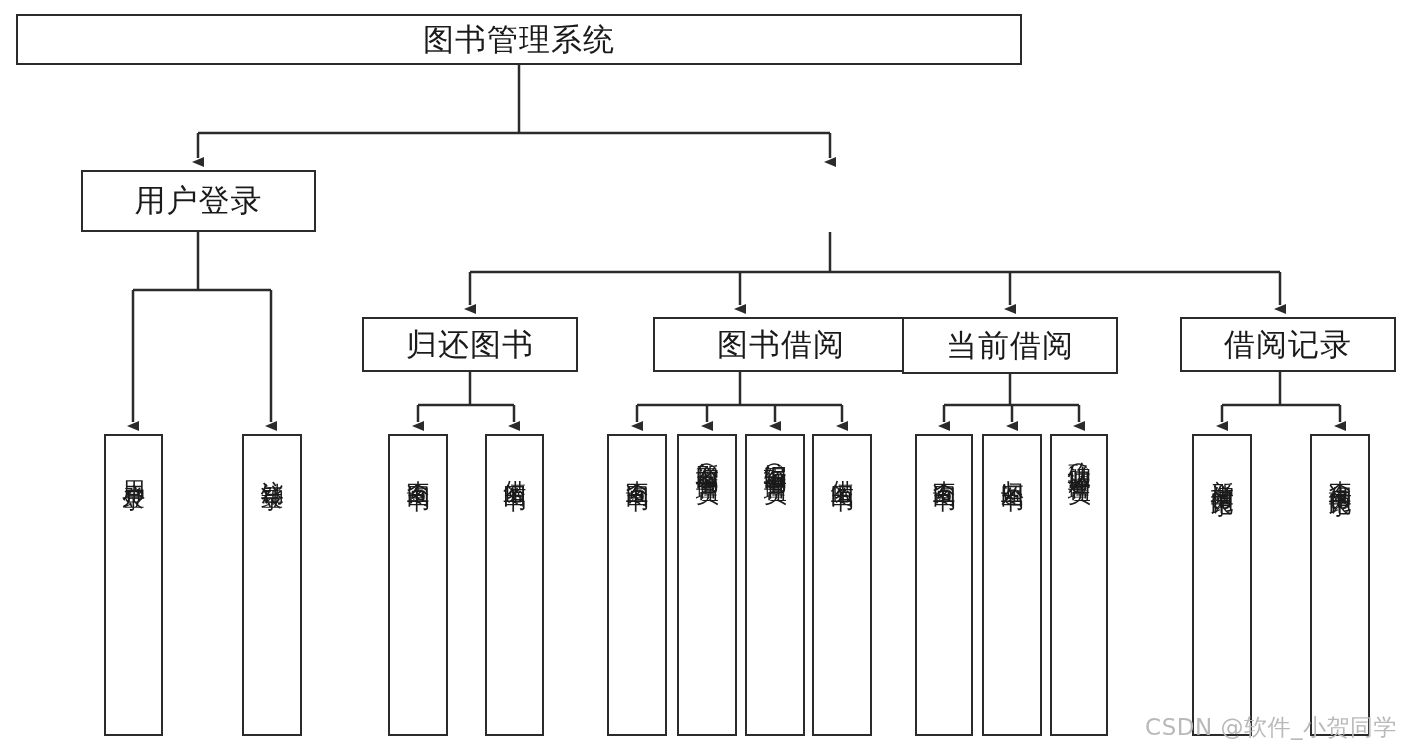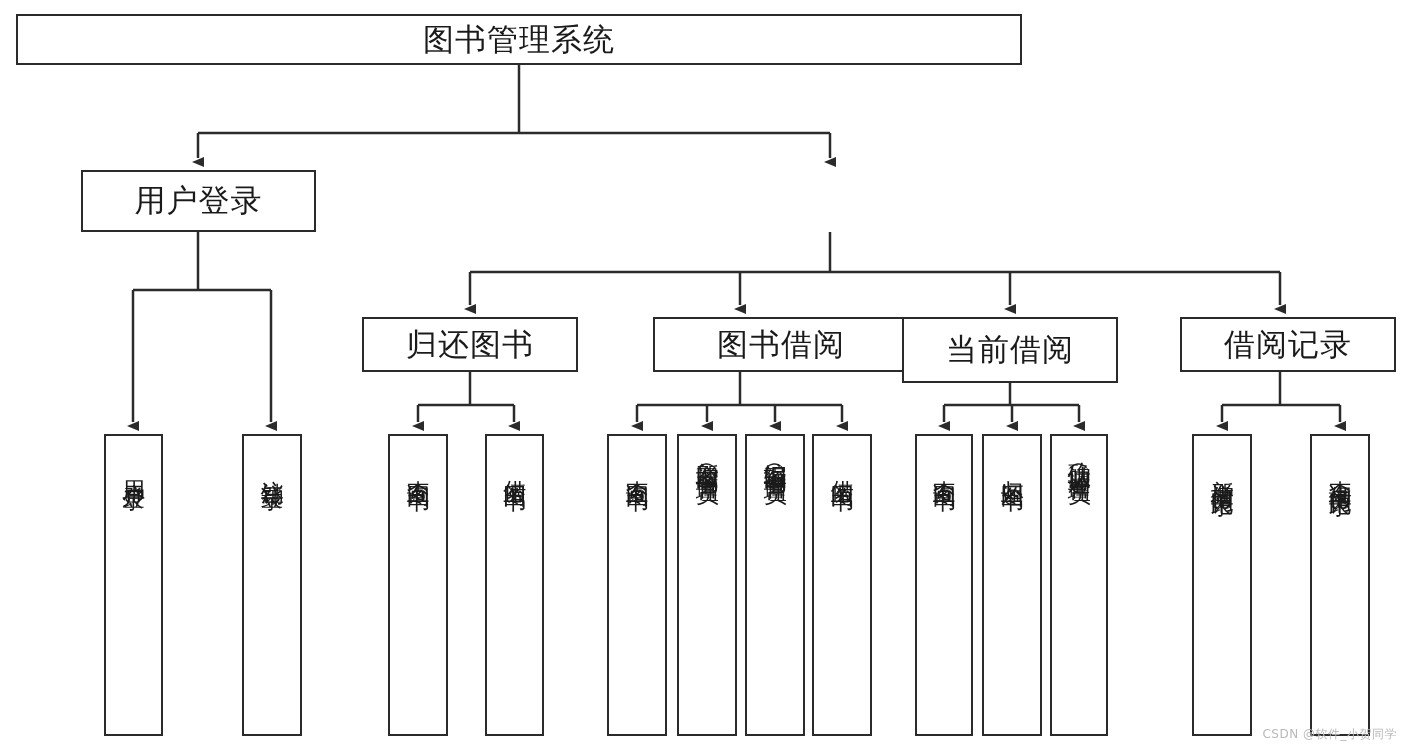--- a/index.html
+++ b/index.html
@@ -55,21 +55,21 @@
     white-space: nowrap;
     color: #1a1a1a;
   }
   .node.vert.tall .vtext {
     padding-top: 0px;
   }
   .watermark {
     position: absolute;
     right: 8px;
     bottom: 4px;
-    font-size: 12px;
+    font-size: 23px;
     color: #b9b9b9;
     letter-spacing: 0.5px;
     white-space: nowrap;
   }
 </style>
 </head>
 <body>
 
 <div id="canvas">
 
@@ -130,21 +130,21 @@
   <div class="node horiz" style="left:81px; top:170px; width:235px; height:62px;">
     <span>用户登录</span>
   </div>
 
   <div class="node horiz" style="left:362px; top:317px; width:216px; height:55px;">
     <span>归还图书</span>
   </div>
   <div class="node horiz" style="left:633px; top:317px; width:256px; height:55px;margin-left:20px;">
     <span>图书借阅</span>
   </div>
-  <div class="node horiz" style="left:902px; top:317px; width:216px; height:66px;">
+  <div class="node horiz" style="left:902px; top:317px; width:216px; height:57px;">
     <span>当前借阅</span>
   </div>
   <div class="node horiz" style="left:1180px; top:317px; width:216px; height:55px;">
     <span>借阅记录</span>
   </div>
 
   <div class="node vert" style="left:104px; top:434px; width:59px; height:302px;">
     <span class="vtext">用户登录</span>
   </div>
   <div class="node vert" style="left:242px; top:434px; width:60px; height:302px;">

